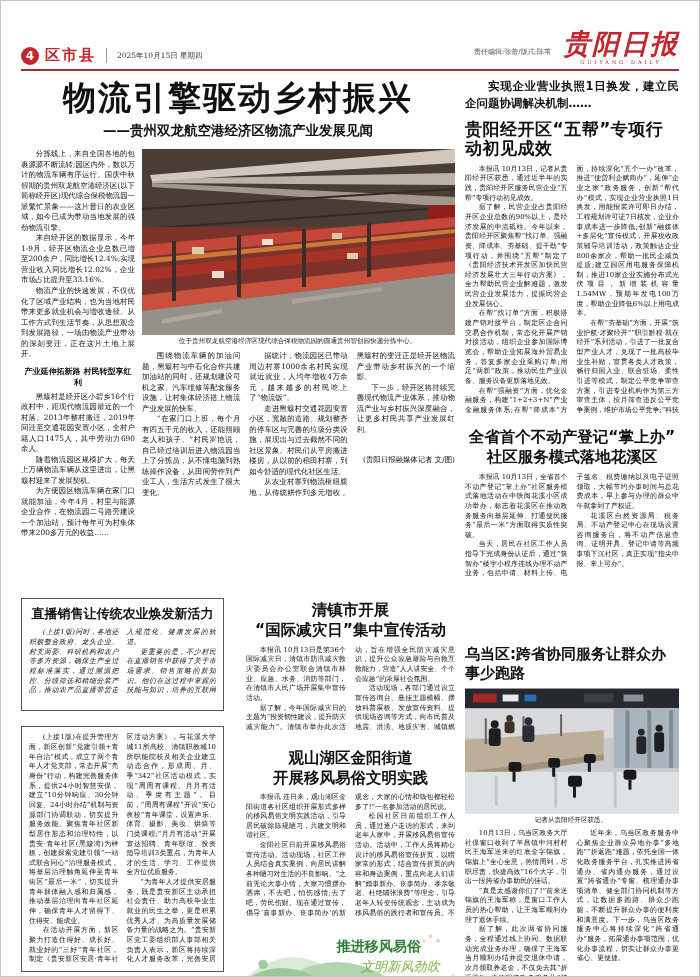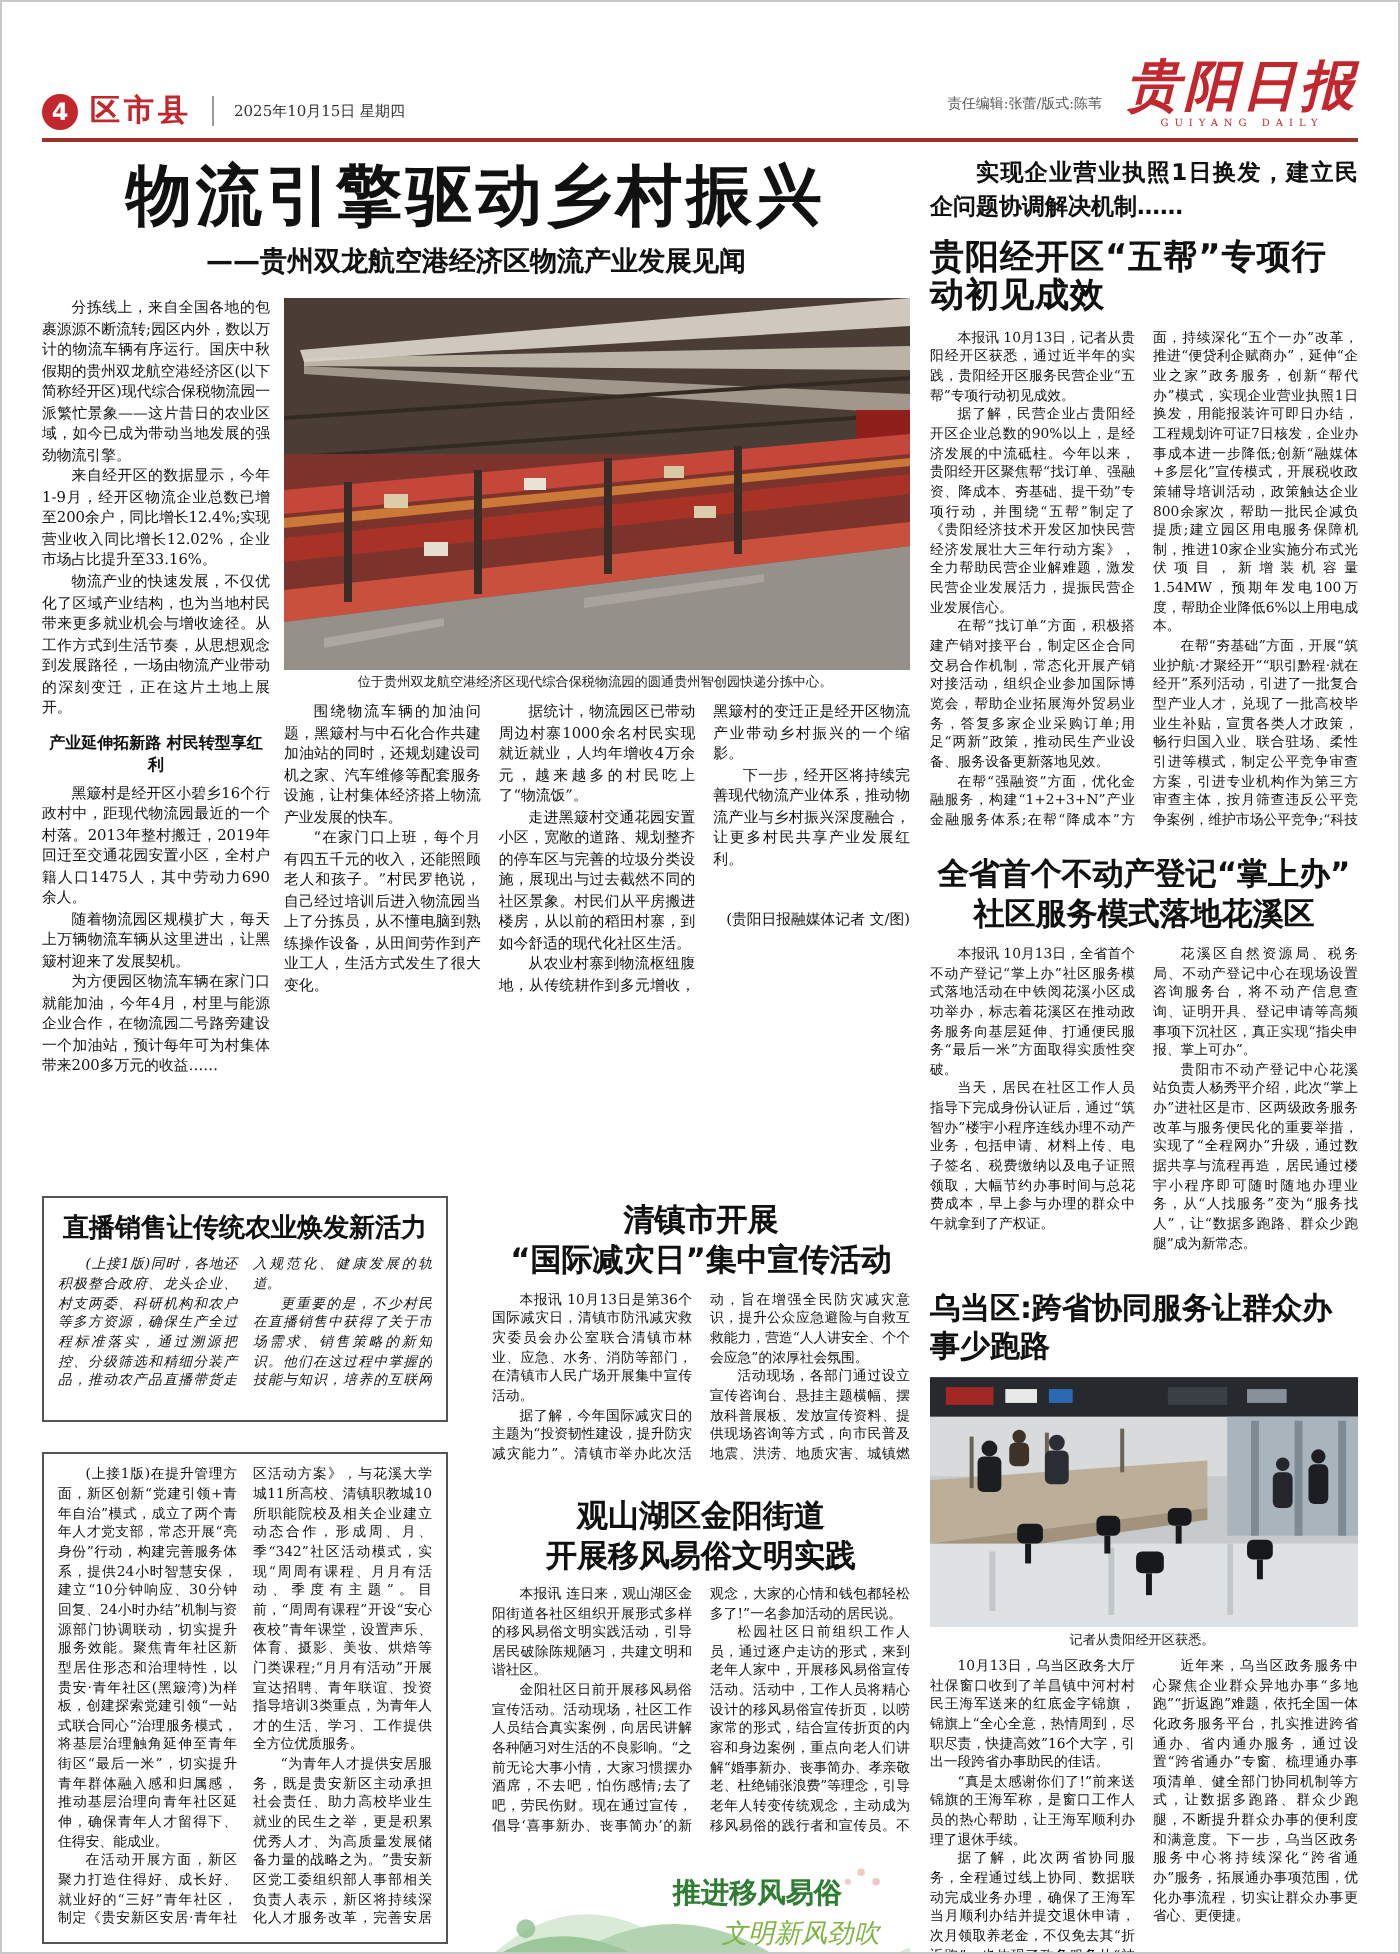--- a/index.html
+++ b/index.html
@@ -241,21 +241,20 @@
 
       <article>
         <div class="c-head">
           <div>全省首个不动产登记“掌上办”</div>
           <div>社区服务模式落地花溪区</div>
         </div>
         <div class="twocol huaxi-body small">
           <p>本报讯 10月13日，全省首个不动产登记“掌上办”社区服务模式落地活动在中铁阅花溪小区成功举办，标志着花溪区在推动政务服务向基层延伸、打通便民服务“最后一米”方面取得实质性突破。</p>
           <p>当天，居民在社区工作人员指导下完成身份认证后，通过“筑智办”楼宇小程序连线办理不动产业务，包括申请、材料上传、电子签名、税费缴纳以及电子证照领取，大幅节约办事时间与总花费成本，早上参与办理的群众中午就拿到了产权证。</p>
           <p>花溪区自然资源局、税务局、不动产登记中心在现场设置咨询服务台，将不动产信息查询、证明开具、登记申请等高频事项下沉社区，真正实现“指尖申报、掌上可办”。</p>
-          <p>贵阳市不动产登记中心花溪站负责人杨秀平介绍，此次“掌上办”进社区是市、区两级政务服务改革与服务便民化的重要举措，实现了“全程网办”升级，通过数据共享与流程再造，居民通过楼宇小程序即可随时随地办理业务，从“人找服务”变为“服务找人”，让“数据多跑路、群众少跑腿”成为新常态。</p>
 
         </div>
       </article>
 
       <article>
         <div class="wd-head">乌当区:跨省协同服务让群众办事少跑路</div>
         <figure class="wd-photo" style="margin:0">
           <svg viewBox="0 0 216 126">
             <rect width="216" height="126" fill="#c6cacd"></rect>
             <rect width="216" height="20" fill="#26292e"></rect>

